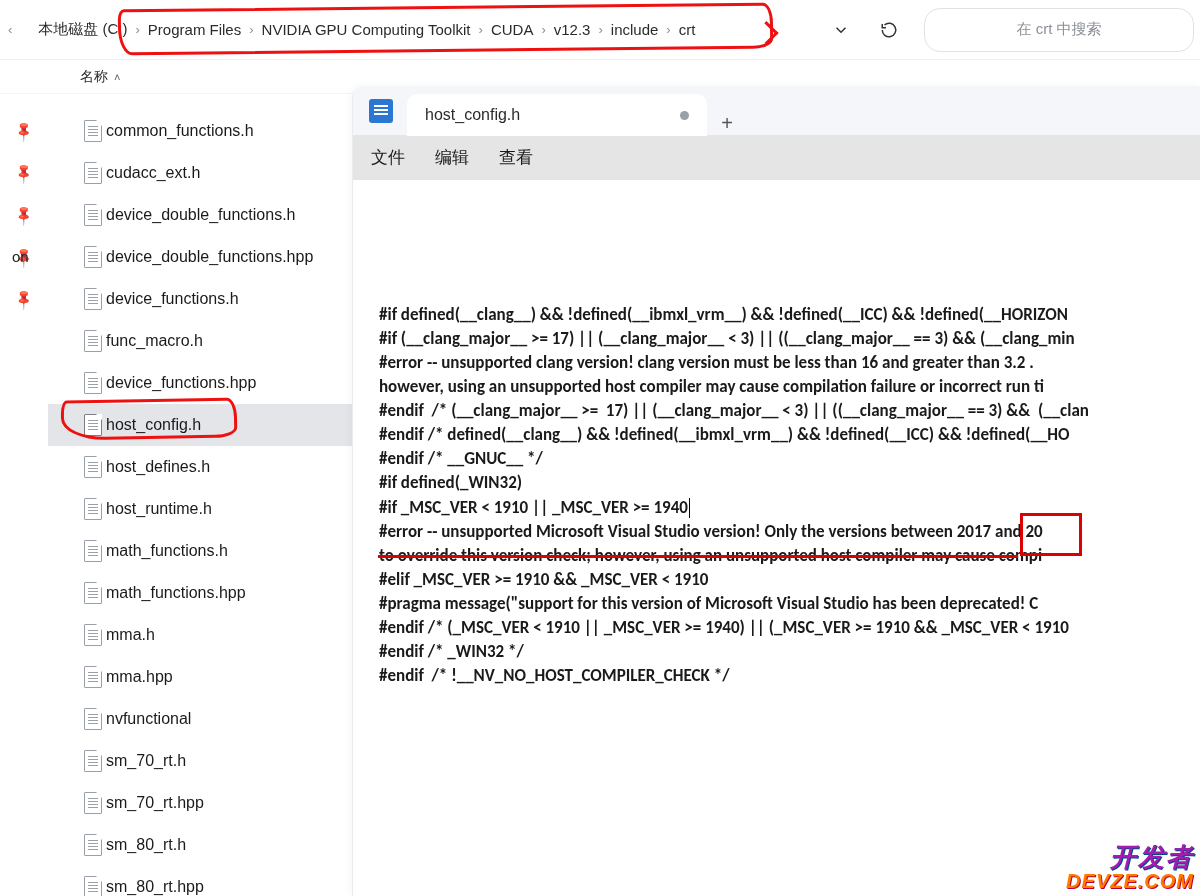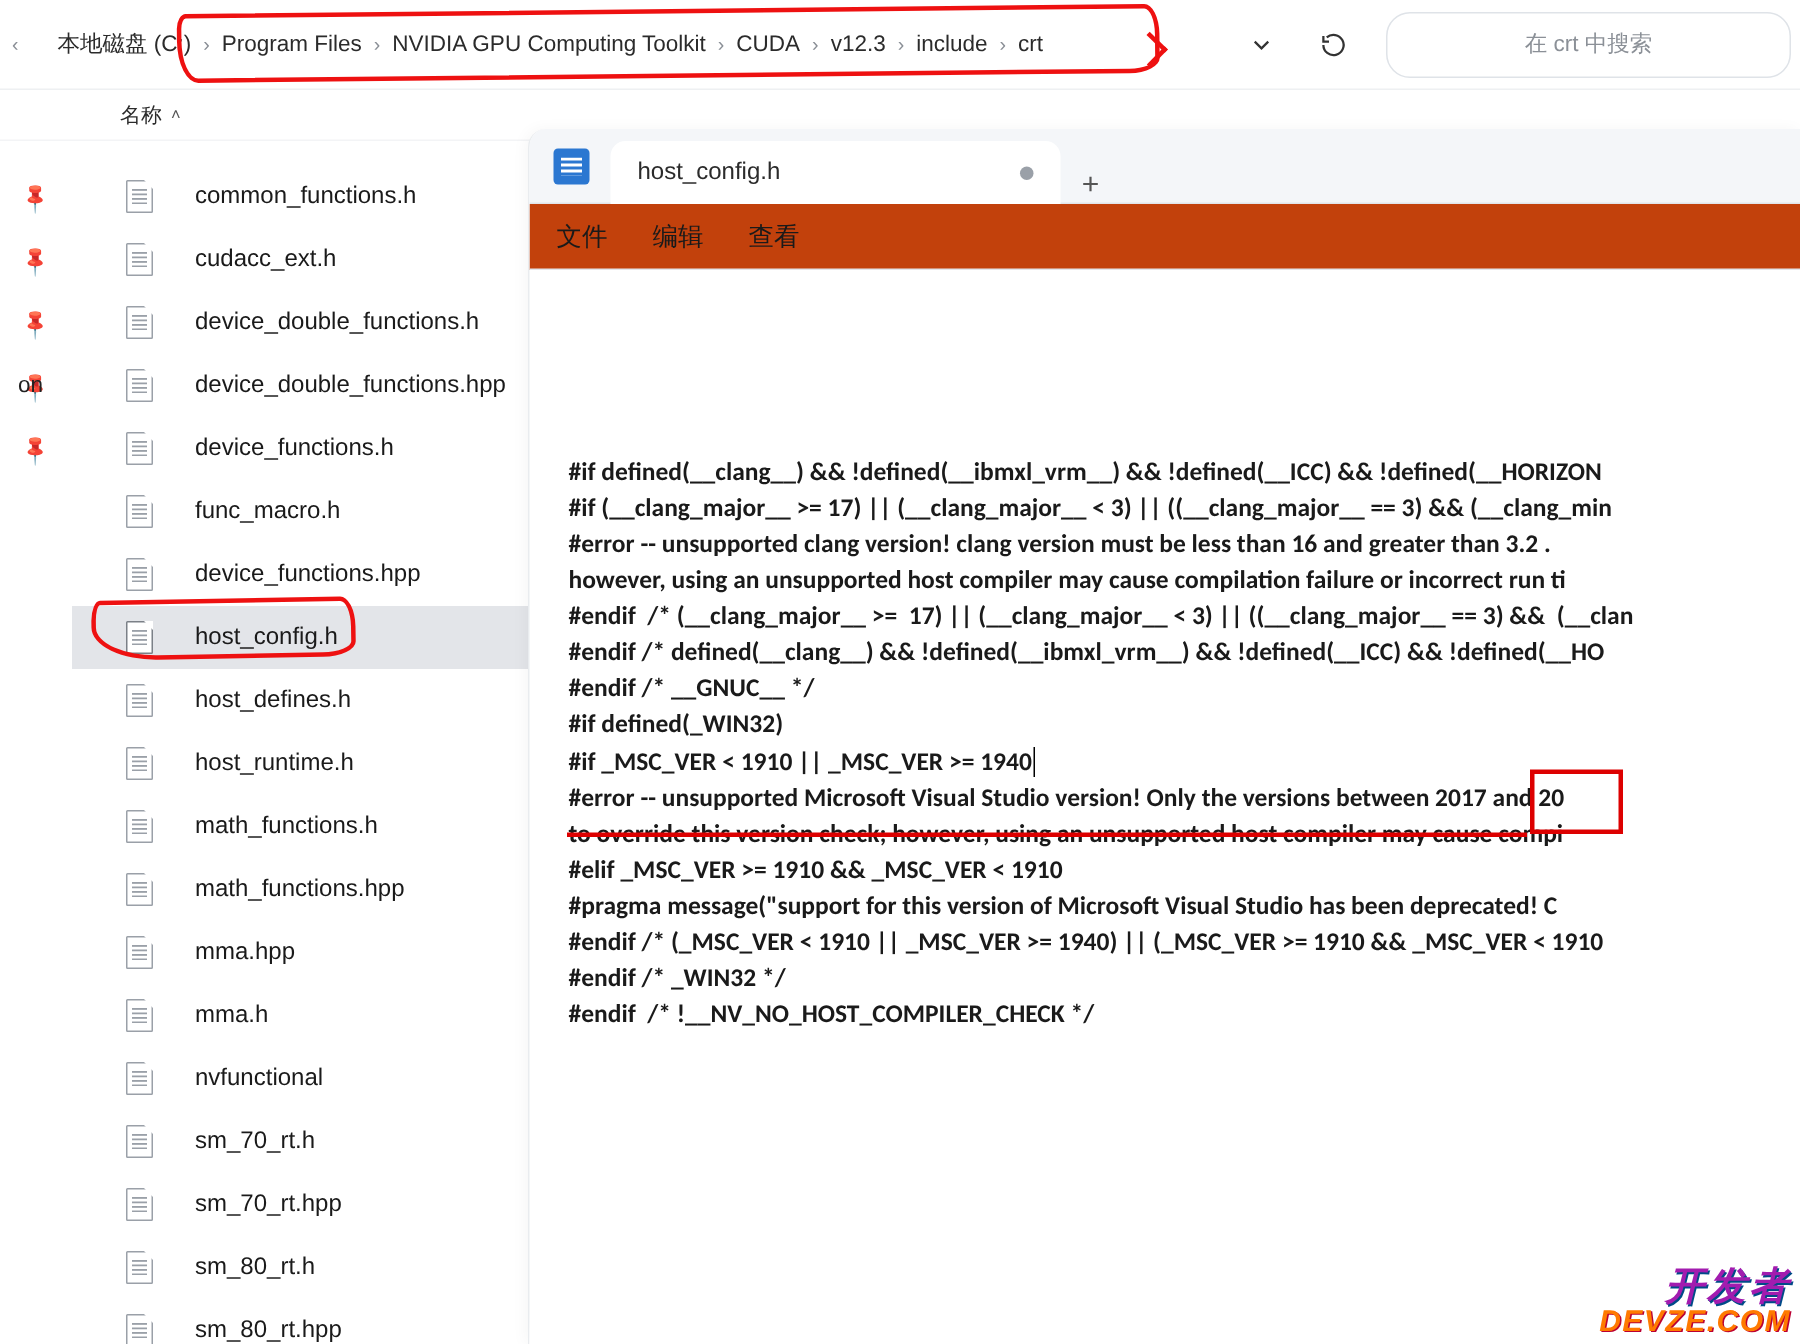--- a/index.html
+++ b/index.html
@@ -119,21 +119,21 @@
 
   .file-list {
     width: 310px;
     padding-top: 16px;
   }
   .file-row {
     display:flex;
     align-items:center;
     height: 42px;
     padding-left: 36px;
-    gap: 28px;
+    gap: 4px;
     font-size: 16px;
     color:#1a1a1a;
     position:relative;
   }
   .file-row.sel { background:#e3e5e9; }
   .file-ic {
     width:18px; height:22px; position:relative;
     border:1px solid #9aa0a8; border-radius:1px;
     background:#fff; display:flex; align-items:center; justify-content:center;
   }
@@ -191,21 +191,21 @@
     display:flex; align-items:center; gap: 14px;
     padding: 0 18px;
     position:relative;
     top:1px;
   }
   .tab-name { font-size:16px; color:#2b2b2b; }
   .dot { width:9px; height:9px; background:#9aa0a8; border-radius:50%; margin-left:auto; }
   .addtab { width:40px; display:flex; align-items:center; justify-content:center; color:#555; font-size:20px; }
   .menubar {
     height: 44px;
-    background:#c2410c;
+    background:#e5e5e5;
     border-bottom:1px solid #e2e5ea;
     display:flex; align-items:center; gap: 30px;
     padding-left: 18px;
     font-size:17px;
   }
   .code {
     flex:1;
     padding: 26px 0 0 26px;
     font-family: Calibri, "Segoe UI", Arial, sans-serif;
     font-size: 17px;
@@ -375,27 +375,27 @@
     <div class="file-row">
         <span class="file-ic">
           <span class="lines"></span>
         </span>
         <span>math_functions.hpp</span>
       </div>
     <div class="file-row">
         <span class="file-ic">
           <span class="lines"></span>
         </span>
+        <span>mma.h</span>
+      </div>
+    <div class="file-row">
+        <span class="file-ic">
+          <span class="lines"></span>
+        </span>
         <span>mma.hpp</span>
-      </div>
-    <div class="file-row">
-        <span class="file-ic">
-          <span class="lines"></span>
-        </span>
-        <span>mma.h</span>
       </div>
     <div class="file-row">
         <span class="file-ic">
           <span class="lines"></span>
         </span>
         <span>nvfunctional</span>
       </div>
     <div class="file-row">
         <span class="file-ic">
           <span class="lines"></span>

